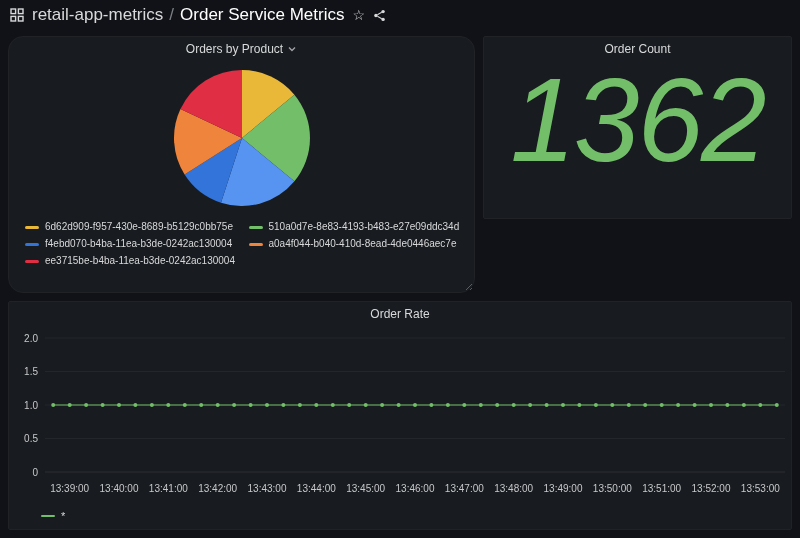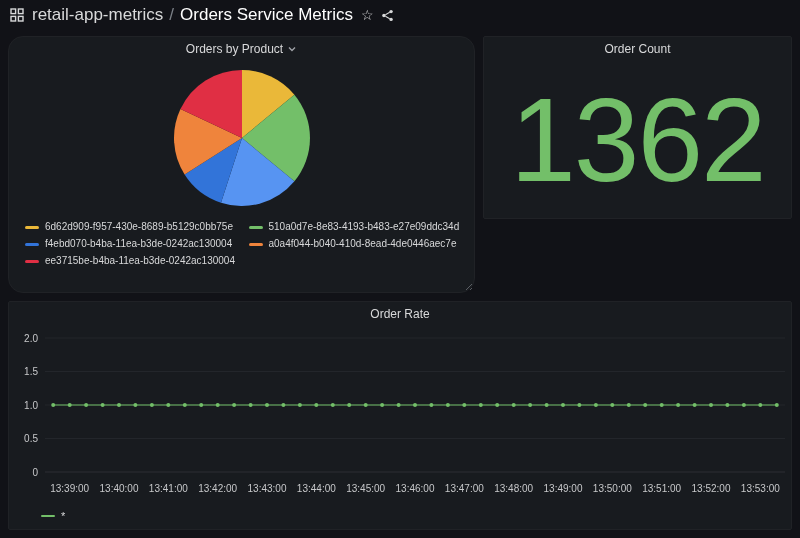--- a/index.html
+++ b/index.html
@@ -44,21 +44,21 @@
   .legend-item { display:flex; align-items:center; gap:6px; line-height:16px; cursor:pointer; white-space:nowrap; }
   .legend-mark { width:14px; height:3px; border-radius:2px; flex:0 0 auto; }
   .legend-label { color:#d8d9da; }
   .resize-handle {
     position:absolute; right:2px; bottom:2px; width:9px; height:9px;
     background:repeating-linear-gradient(135deg, transparent 0 2px, #5a5e64 2px 3px);
     clip-path:polygon(100% 0, 100% 100%, 0 100%);
     cursor:nwse-resize;
   }
   
-  .stat-wrap { height:calc(100% - 24px); display:flex; align-items:center; justify-content:center; }
+  .stat-wrap { height:calc(100% - 24px); display:flex; justify-content:center;font-style:italic; }
   .stat-value { font-size:118px; font-weight:500; letter-spacing:-2px; line-height:1; }
   
   .rate-body { padding:2px 0 0 2px; }
   .grid-line { stroke:#23262b; stroke-width:1; }
   .axis-line { stroke:#2c2f34; stroke-width:1; }
   .tick-label { fill:#c7c8ca; font-size:10px; font-family:"Liberation Sans","DejaVu Sans",sans-serif; }
   .rate-legend { display:flex; align-items:center; gap:6px; padding:2px 0 0 30px; font-size:11px; cursor:pointer; }
   .rate-legend-dash { width:14px; height:2px; border-radius:1px; }
 </style>
 </head>
@@ -69,21 +69,21 @@
     <svg width="14" height="14" viewBox="0 0 14 14" fill="none" stroke="currentColor" stroke-width="1.4">
       <rect x="1" y="1" width="4.6" height="4.6"></rect>
         <rect x="8.4" y="1" width="4.6" height="4.6"></rect>
       <rect x="1" y="8.4" width="4.6" height="4.6"></rect>
         <rect x="8.4" y="8.4" width="4.6" height="4.6"></rect>
     </svg>
   </span>
   <div class="breadcrumb">
     <span class="crumb-folder">retail-app-metrics</span>
     <span class="crumb-sep">/</span>
-    <span class="crumb-title">Orders Service Metrics</span>
+    <span class="crumb-title">Order Service Metrics</span>
   </div>
   <span class="icon-btn">
     <span class="star-glyph">☆</span>
   </span>
   <span class="icon-btn">
     <svg width="13" height="13" viewBox="0 0 16 16">
       <g stroke="#d8d9da" stroke-width="1.3" fill="none">
         <line x1="5.4" y1="7.1" x2="10.8" y2="4.0"></line>
         <line x1="5.4" y1="8.9" x2="10.8" y2="12.0"></line>
       </g>

